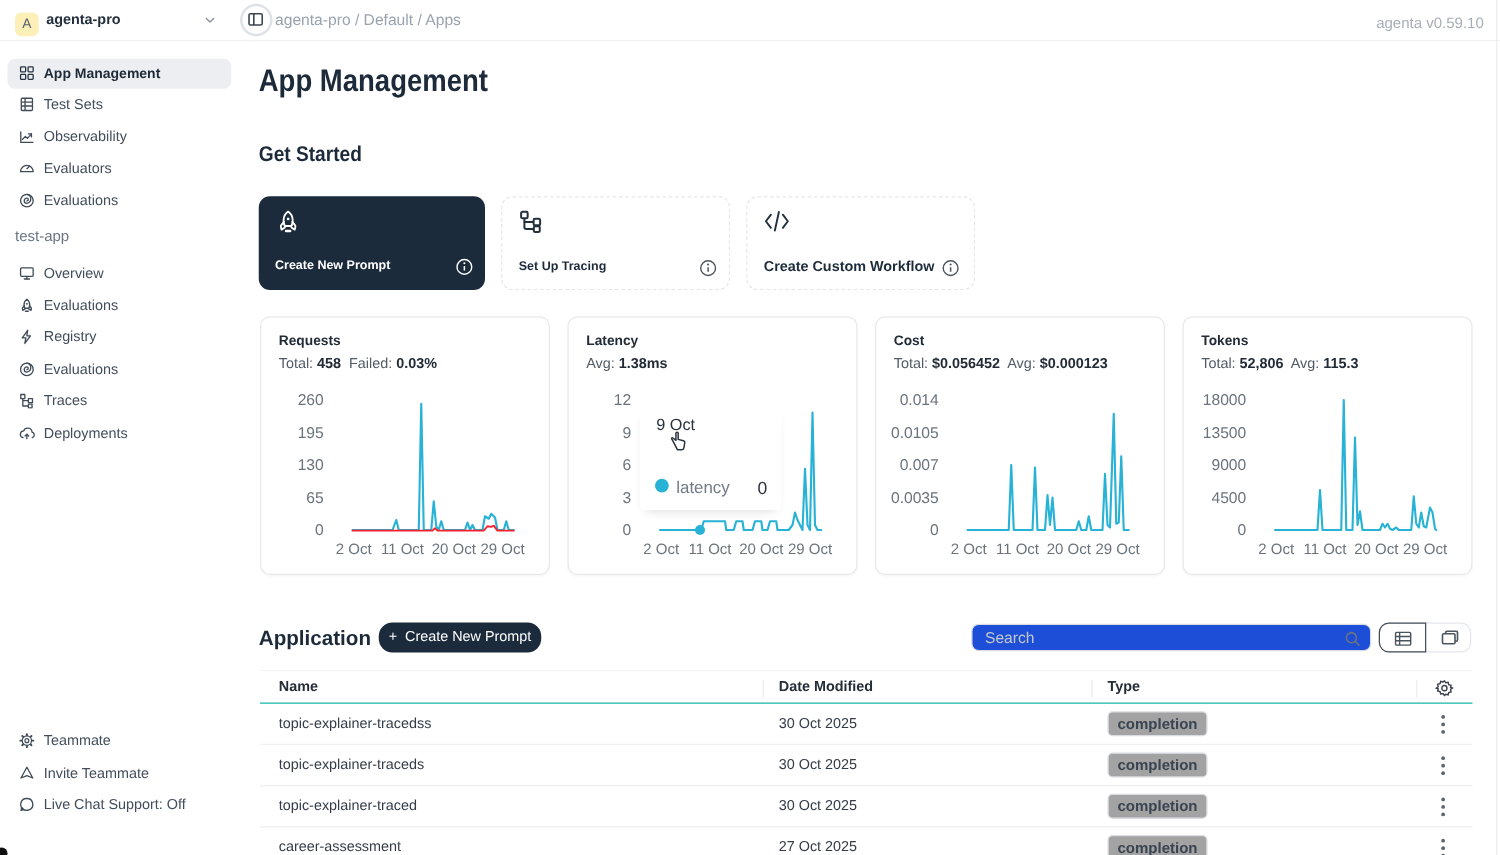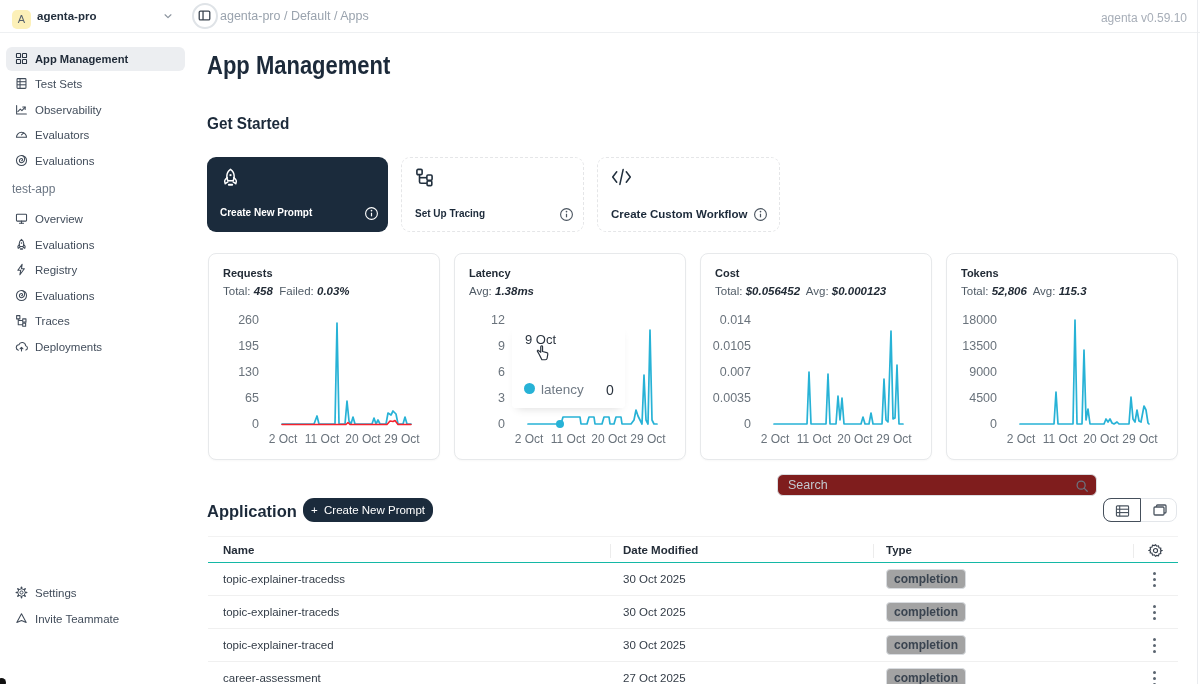--- a/index.html
+++ b/index.html
@@ -37,27 +37,27 @@
 .gcard.dark { left:0; width:181px; background:#1b2b3c; color:#fff; }
 .gcard.lite { border:1px dashed #e5e6e8; color:#1c2a3a; }
 .gcard .gicon { position:absolute; left:13px; top:10px; }
 .gcard .gtxt { position:absolute; left:13px; top:50px; font-size:10px; font-weight:bold; }
 .gcard .ginfo { position:absolute; top:49px; }
 
 
 .scard { position:absolute; top:220px; width:232px; height:207px; background:#fff; border:1px solid #e7e9eb; border-radius:8px; box-shadow:0 1px 2px rgba(0,0,0,0.03); }
 .scard .t { position:absolute; left:14px; top:13px; font-size:11px; font-weight:bold; color:#222b36; }
 .scard .sub { position:absolute; left:14px; top:31px; font-size:11.5px; color:#505b66; }
-.scard .sub b { color:#222b36;font-style:italic; }
+.scard .sub b { color:#222b36; }
 .scard svg.chart { position:absolute; left:0; top:0; }
 
 
 #apph { position:absolute; left:0; top:469px; font-size:16.5px; font-weight:bold; color:#1c2a3a; }
 #newbtn { position:absolute; left:96px; top:465px; height:24px; width:130px; text-align:center; background:#1b2b3c; border-radius:11px; color:#fff; font-size:11.5px; line-height:24px; }
-#search { position:absolute; left:570px; top:441px; width:320px; height:22px; border:1px solid #dadde1; border-radius:6px; background:#7f1d1d; }
+#search { position:absolute; left:570px; top:466px; width:320px; height:22px; border:1px solid #dadde1; border-radius:6px; background:#1d4ed8; }
 #search span { position:absolute; left:10px; top:3px; font-size:12.5px; color:#c3c8ce; }
 #search svg { position:absolute; right:7px; top:4px; }
 #seg { position:absolute; left:896px; top:465px; width:74px; height:24px; border:1px solid #e3e6ea; border-radius:8px; background:#fff; }
 #seg .s1 { position:absolute; left:-1px; top:-1px; width:38px; height:24px; border:1.5px solid #454f5b; border-radius:8px 0 0 8px; }
 #seg svg { position:absolute; }
 
 
 #tbl { position:absolute; left:1px; top:503px; width:970px; }
 .trow { position:absolute; left:0; width:970px; height:33px; border-bottom:1px solid #f0f0f0; }
 .trow .c1 { position:absolute; left:15px; top:10px; font-size:11.5px; color:#333c47; }
@@ -188,27 +188,33 @@
           <path d="M8 1.6v1.2"></path>
           <path d="M8 13.2v1.2"></path>
           <path d="M1.6 8h1.2"></path>
           <path d="M13.2 8h1.2"></path>
           <path d="M3.5 3.5l.85.85"></path>
           <path d="M11.65 11.65l.85.85"></path>
           <path d="M12.5 3.5l-.85.85"></path>
           <path d="M4.35 11.65l-.85.85"></path>
         </g>
       </svg>
-    <span>Settings</span>
+    <span>Teammate</span>
   </div>
   <div class="mi" style="top:574px;">
     <svg width="15" height="15" viewBox="0 0 16 16" fill="none" stroke="#404b59" stroke-width="1.3" stroke-linejoin="round">
         <path d="M8 2.2 13.8 12.8 8 10.4 2.2 12.8z"></path>
       </svg>
     <span>Invite Teammate</span>
+  </div>
+  <div class="mi" style="top:599px;">
+    <svg width="15" height="15" viewBox="0 0 16 16" fill="none" stroke="#404b59" stroke-width="1.3" stroke-linejoin="round">
+        <path d="M8 2.2a5.8 5.8 0 1 1-5 8.7L2.2 13.8l3-.6A5.8 5.8 0 0 1 8 2.2z"></path>
+      </svg>
+    <span>Live Chat Support: Off</span>
   </div>
   <div class="mi" style="top:625px;margin-top:40px;">
     <svg width="15" height="15" viewBox="0 0 16 16" fill="none" stroke="#404b59" stroke-width="1.3" stroke-linecap="round">
         <circle cx="8" cy="8" r="6.2"></circle>
         <path d="M6.2 6.2a1.9 1.9 0 1 1 2.6 1.8c-.5.2-.8.5-.8 1v.4"></path>
         <circle cx="8" cy="11.3" r="0.8" fill="#404b59" stroke="none"></circle>
       </svg>
     <span>Help &amp; Docs</span>
     <svg style="left:153px; top:5px;" width="13" height="13" viewBox="0 0 12 12" fill="none">
         <path d="M4.5 2.5 8 6 4.5 9.5" stroke="#404b59" stroke-width="1.4" stroke-linecap="round" stroke-linejoin="round"></path>

